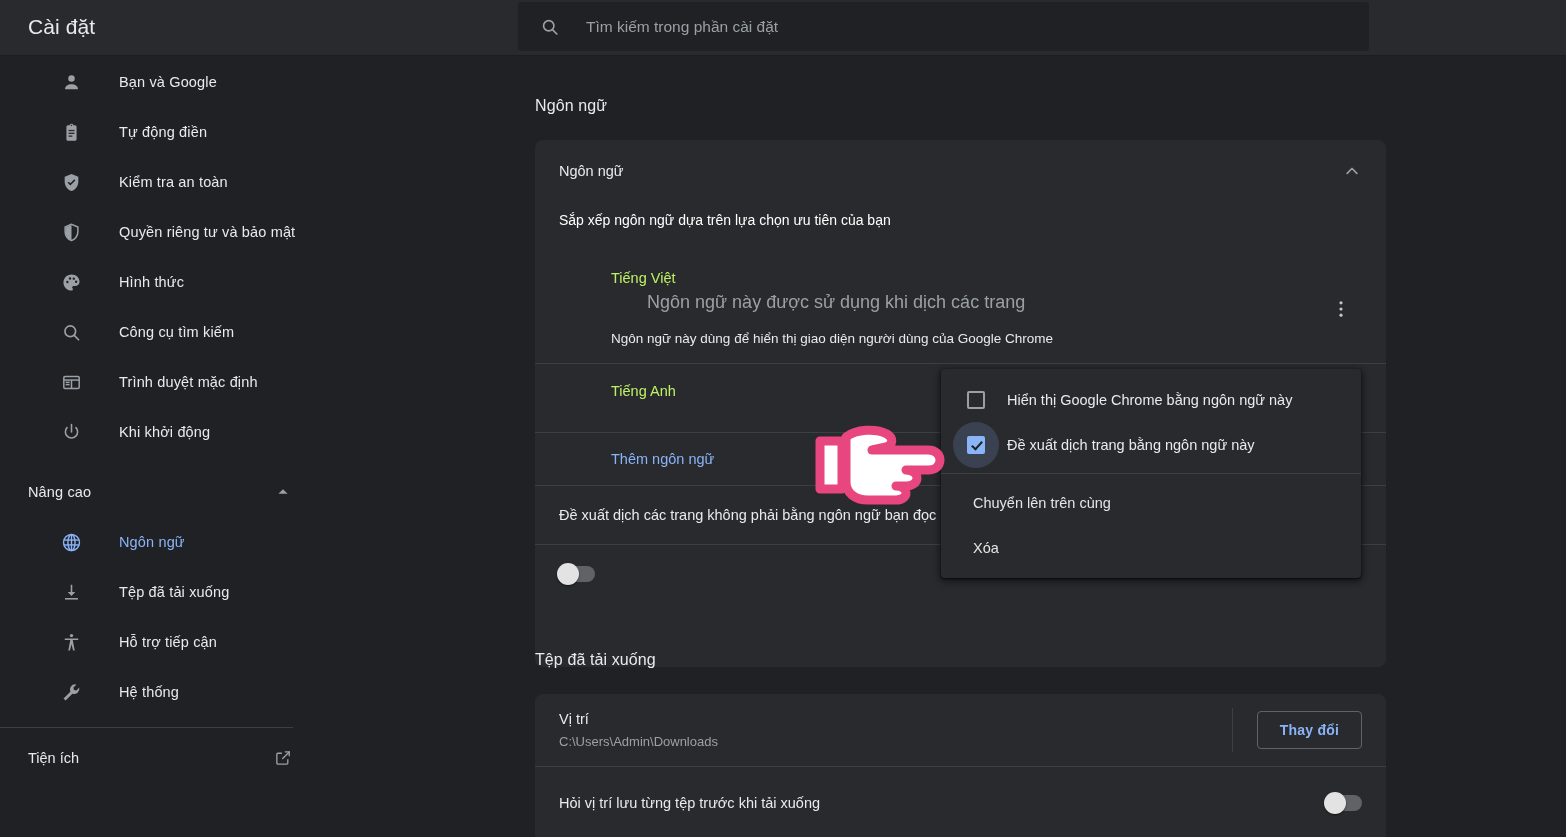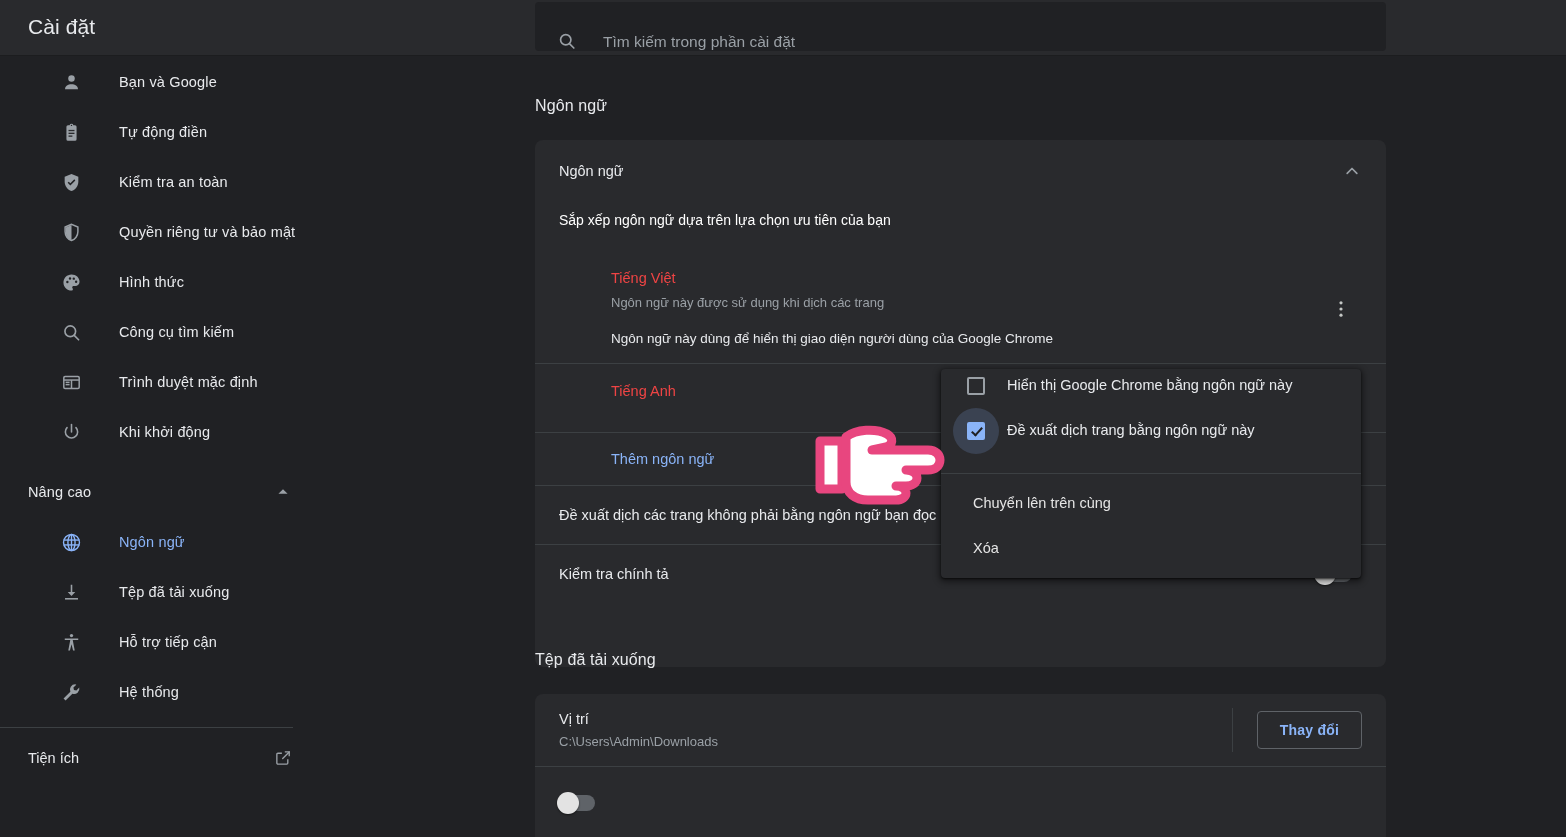--- a/index.html
+++ b/index.html
@@ -38,28 +38,28 @@
     left: 28px;
     top: 10px;
     font-size: 21px;
     line-height: 34px;
     color: #e8eaed;
     letter-spacing: .1px;
     white-space: nowrap;
   }
   .searchbar {
     position: absolute;
-    left: 535px;
+    left: 518px;
     top: 2px;
     width: 851px;
     height: 49px;
     background: #202124;
     border-radius: 4px;
     display: flex;
-    align-items: flex-end;
+    align-items: center;
     box-sizing: border-box;
     padding-left: 22px;
   }
   .search-icon {
     width: 20px;
     height: 20px;
     flex: 0 0 auto;
     color: #9aa0a6;
     display: block;
   }
@@ -215,28 +215,29 @@
     position: relative;
     display: flex;
     align-items: flex-start;
     padding: 14px 24px 14px 76px;
     border-bottom: 1px solid #3c4043;
     min-height: 34px;
   }
   .lang-row .lr-texts { flex: 1 1 auto; }
   .lang-row .lr-name {
     font-size: 14.5px;
-    color: #ef4444;
+    color: #bef264;
     line-height: 20px;
   }
   .lang-row .lr-desc {
-    font-size: 13px;
+    font-size: 18px;
     color: #9aa0a6;
     line-height: 21px;
     margin-top: 4px;
+    margin-left: 36px;
   }
   .lang-row .lr-desc2 {
     font-size: 13.5px;
     color: #e8eaed;
     line-height: 21px;
     margin-top: 15px;
   }
   .dots-btn {
     position: absolute;
     right: 34px;
@@ -343,21 +344,21 @@
     width: 420px;
     background: #292a2d;
     border-radius: 4px;
     box-shadow: 0 2px 6px 2px rgba(0,0,0,.45), 0 1px 2px rgba(0,0,0,.6);
     padding: 8px 0 8px 0;
     z-index: 40;
     box-sizing: border-box;
   }
   .ctx-check-item {
     display: flex;
-    align-items: flex-start;
+    align-items: center;
     height: 45px;
     padding: 0 18px 0 26px;
     cursor: pointer;
     position: relative;
   }
   .ctx-check-item .cb-wrap {
     position: relative;
     width: 18px;
     height: 18px;
     flex: 0 0 18px;
@@ -610,41 +611,43 @@
         </div>
       </div>
 
       <a class="add-lang">Thêm ngôn ngữ</a>
 
       <div class="toggle-row">
         <span class="tr-label">Đề xuất dịch các trang không phải bằng ngôn ngữ bạn đọc</span>
       </div>
 
       <div class="toggle-row">
-        <span class="tr-label">Kiểm tra chính tả</span>
         <div class="switch">
           <div class="knob"></div>
         </div>
       </div>
     </div>
 
     <div class="section-title" style="left:215px; top:594px;">Tệp đã tải xuống</div>
 
     <div class="card" style="left:215px; top:637px; width:851px; height:190px;">
 
       <div class="dl-row">
         <div class="dl-texts">
           <div class="dl-label">Vị trí</div>
           <div class="dl-value">C:\Users\Admin\Downloads</div>
         </div>
         <div class="dl-divider"></div>
         <button class="btn-outline">Thay đổi</button>
       </div>
 
       <div class="dl-row">
+        <div class="dl-texts">
+          <div class="dl-label">Hỏi vị trí lưu từng tệp trước khi tải xuống</div>
+        </div>
         <div class="switch">
           <div class="knob"></div>
         </div>
       </div>
     </div>
   </main>
 
   <div class="ctx-menu">
 
     <div class="ctx-check-item">

